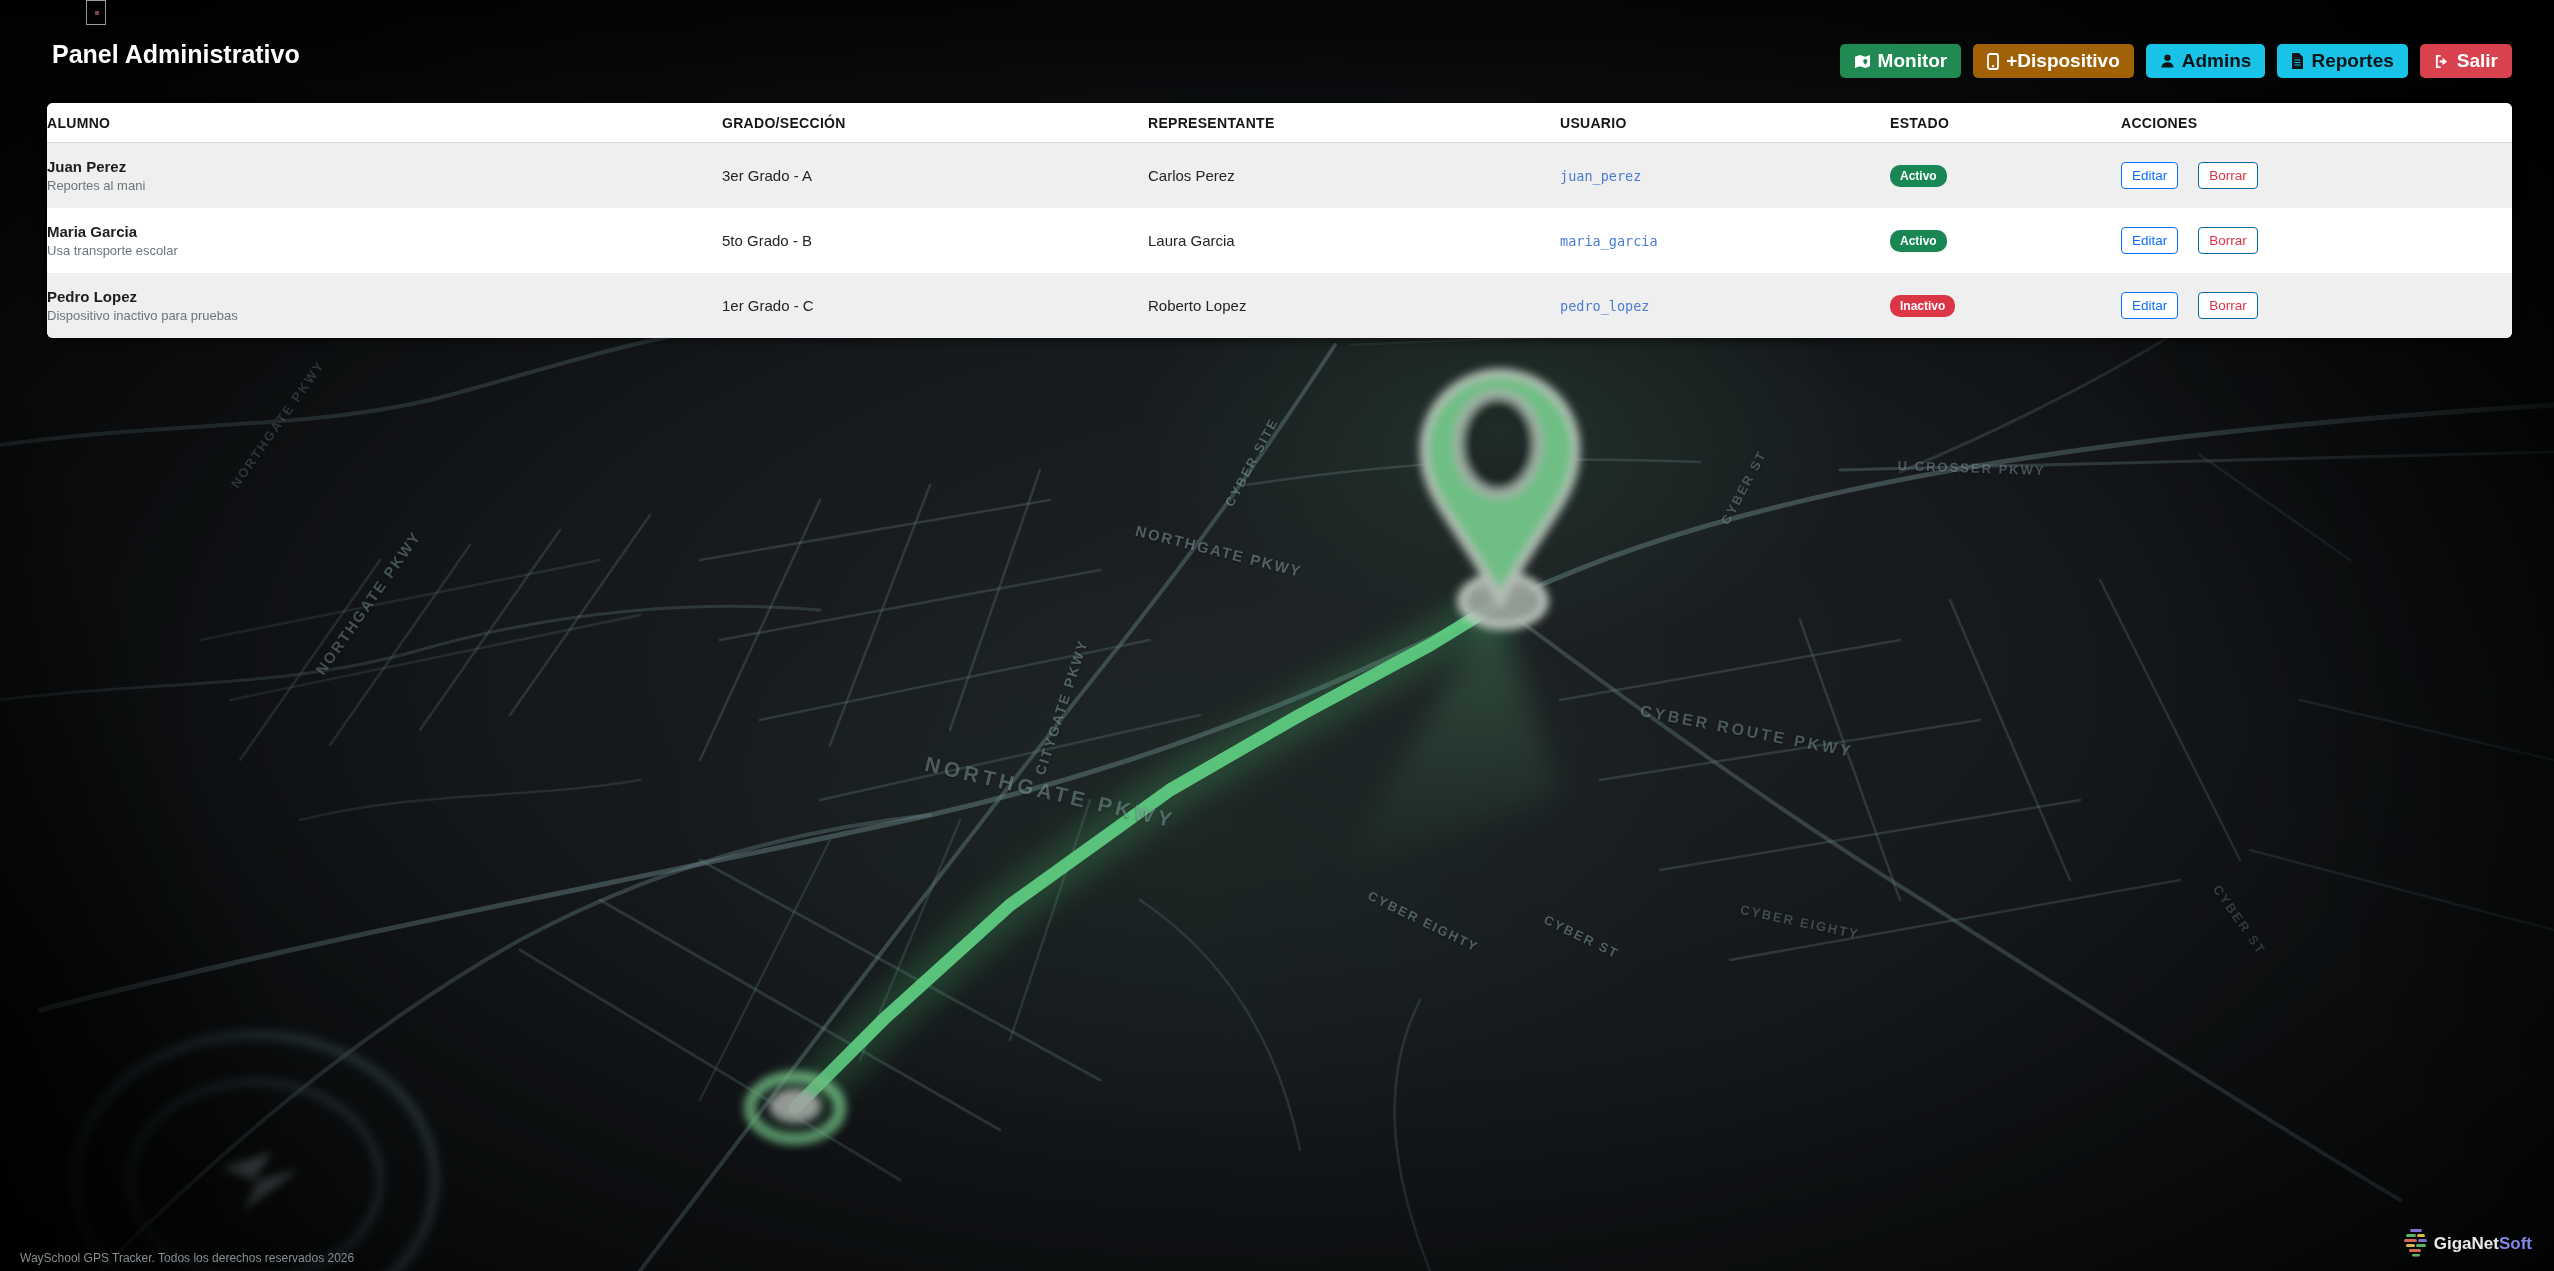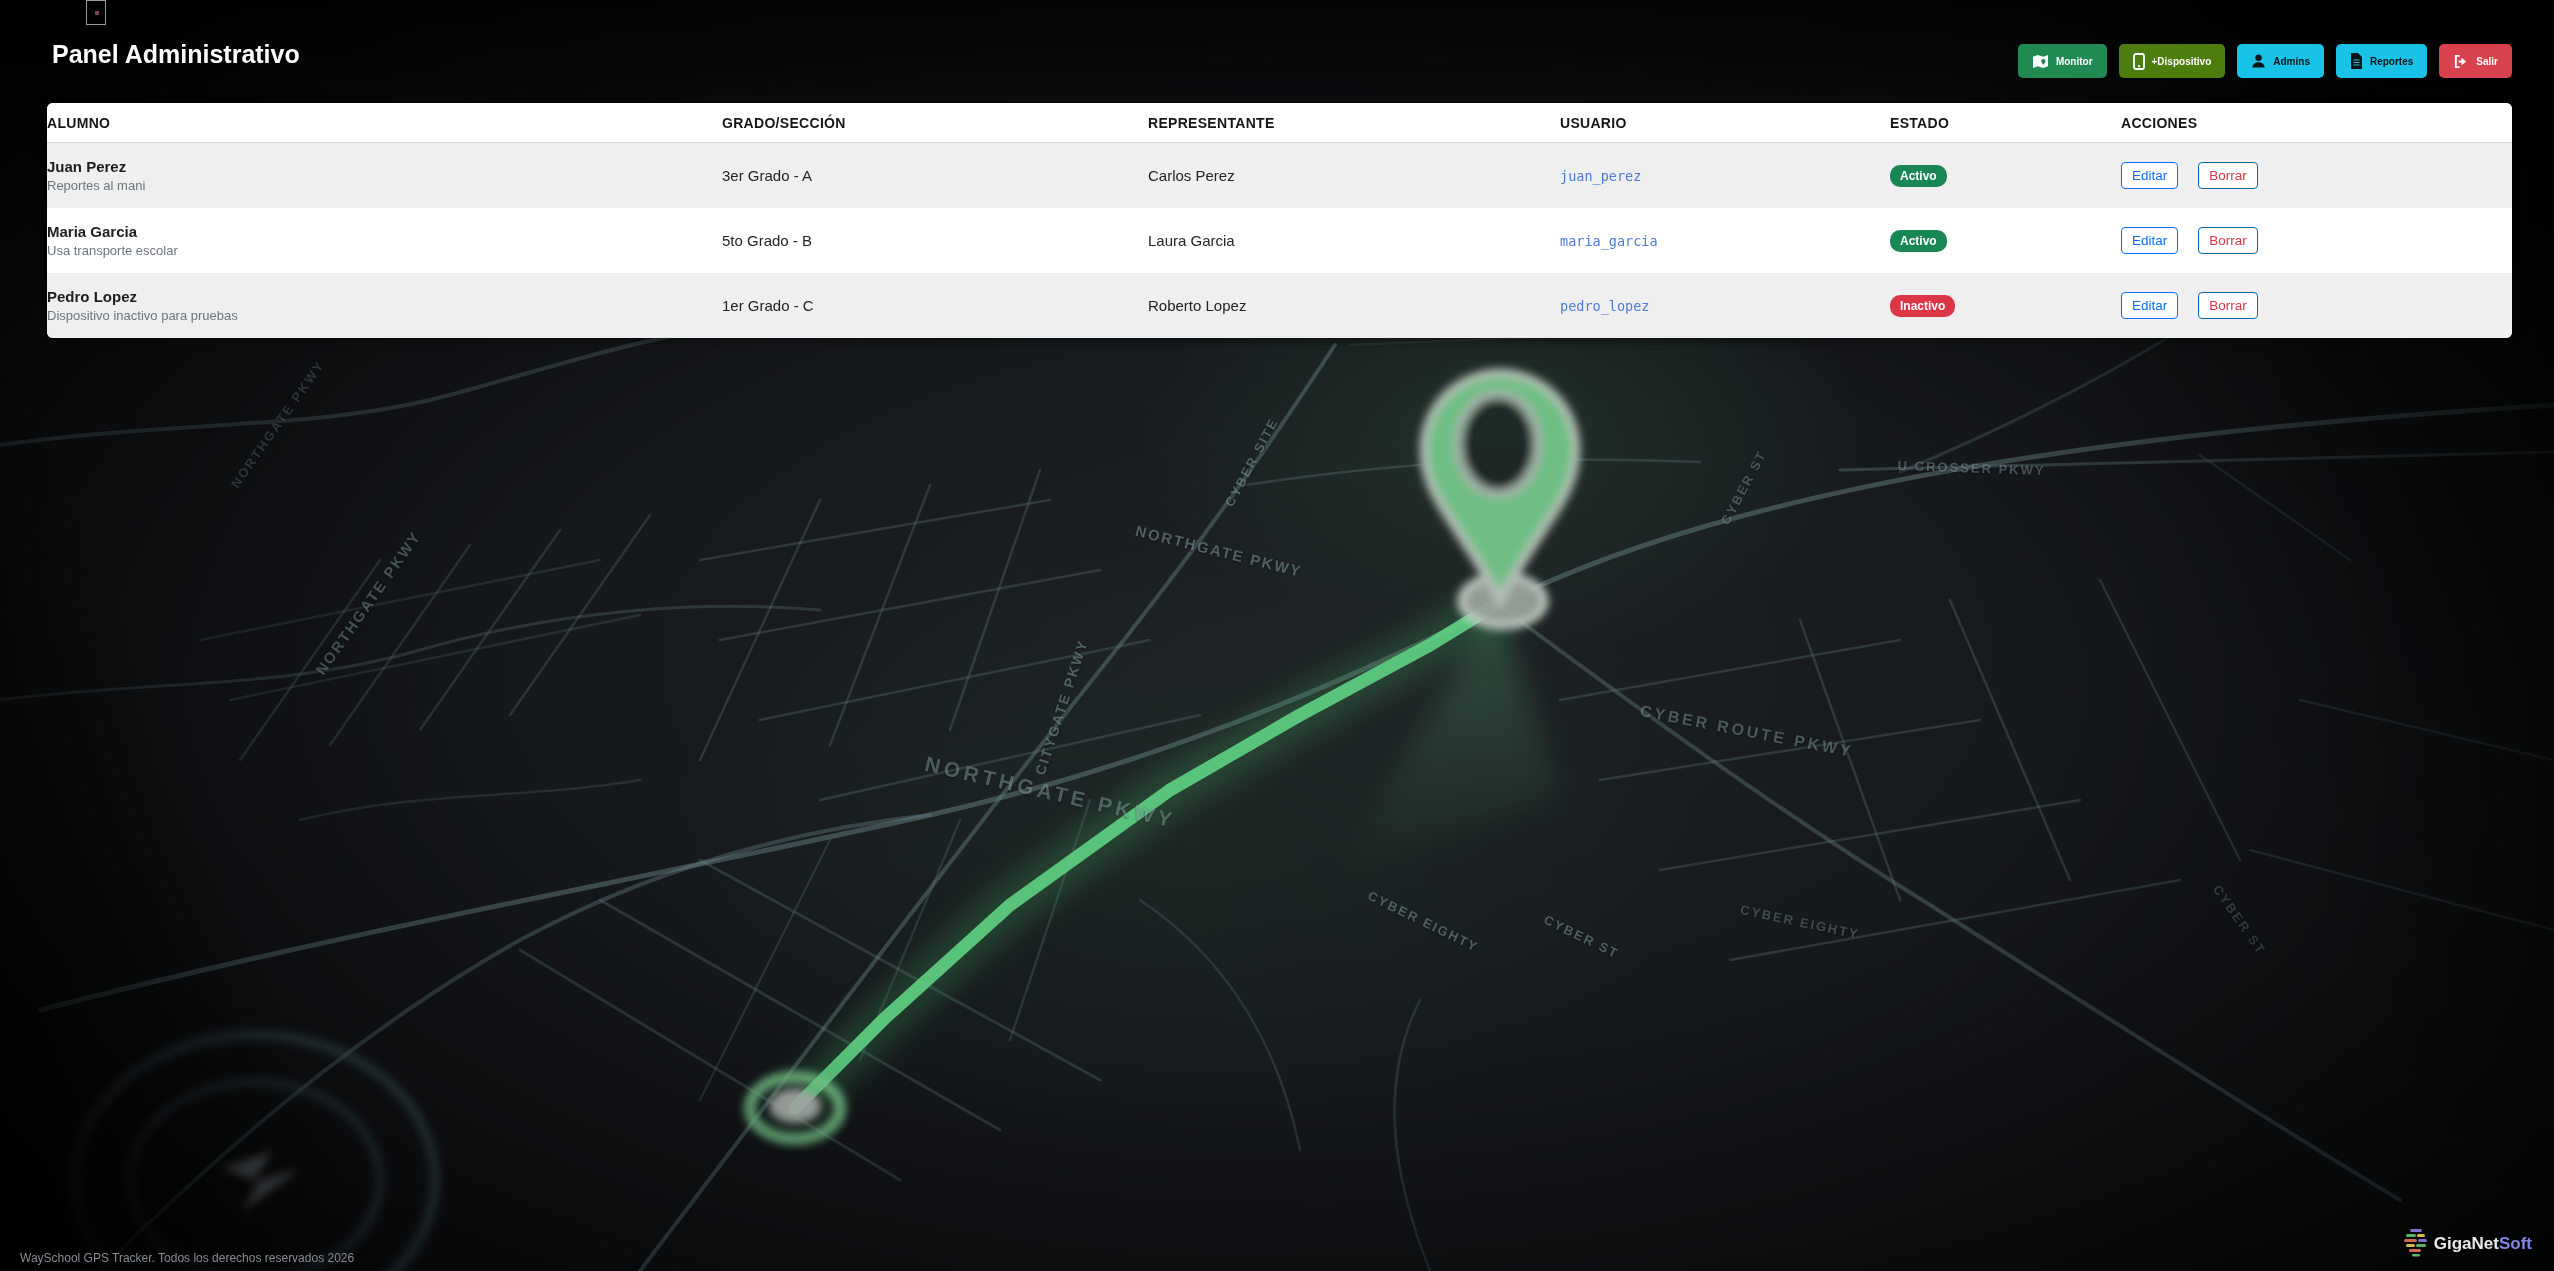--- a/index.html
+++ b/index.html
@@ -39,21 +39,21 @@
   
   .content { position:absolute; inset:0; z-index:10; }
   .broken-img { position:absolute; left:86px; top:0; width:20px; height:25px;
     border:1px solid #9a9a9a; }
   .broken-img::after { content:""; position:absolute; left:8px; top:10px; width:4px; height:4px;
     background:#7a4452; }
   .page-title { position:absolute; left:52px; top:40px; color:#fff; font-size:25px; font-weight:bold; }
 
   .toolbar { position:absolute; top:44px; right:42px; display:flex; gap:12px; }
   .tb-btn { height:34px; display:flex; align-items:center; gap:7px; padding:0 14px;
-    border:none; border-radius:5px; font-size:10px; font-weight:bold; cursor:pointer;
+    border:none; border-radius:5px; font-size:19px; font-weight:bold; cursor:pointer;
     font-family:"Liberation Sans", sans-serif; }
   .tb-btn svg { display:block; }
 
   
   .card { position:absolute; left:47px; top:103px; width:2465px; border-radius:6px;
     overflow:hidden; background:#fff; box-shadow:0 2px 10px rgba(0,0,0,.6); }
   .trow { display:grid; grid-template-columns:675px 426px 412px 330px 231px auto; align-items:center; }
   .thead { height:40px; background:#fff; border-bottom:1px solid #d7dadd; }
   .thead > div { font-size:14px; font-weight:bold; color:#141619; letter-spacing:.3px; }
   .tbody-row { height:65px; }
@@ -170,21 +170,21 @@
 
   <div class="toolbar">
     <button class="tb-btn" style="background: rgb(32, 138, 82); color: rgb(255, 255, 255);">
       <span>
         <svg width="17" height="15" viewBox="0 0 18 16">
             <path fill="currentColor" d="M6 1 1 3v12l5-2 6 2 5-2V1l-5 2-6-2zm6 4.2a2.3 2.3 0 0 1 2.3 2.3c0 1.7-2.3 4-2.3 4s-2.3-2.3-2.3-4A2.3 2.3 0 0 1 12 5.2z"></path>
           </svg>
       </span>
       <span>Monitor</span>
     </button>
-    <button class="tb-btn" style="background: #4d7c0f; color: rgb(255, 255, 255);">
+    <button class="tb-btn" style="background: #a16207; color: rgb(255, 255, 255);">
       <span>
         <svg width="12" height="17" viewBox="0 0 12 17">
             <rect x="1" y="1" width="10" height="15" rx="2" fill="none" stroke="currentColor" stroke-width="1.8"></rect>
             <circle cx="6" cy="13.2" r="1.1" fill="currentColor"></circle>
           </svg>
       </span>
       <span>+Dispositivo</span>
     </button>
     <button class="tb-btn" style="background: rgb(25, 195, 232); color: rgb(11, 20, 22);">
       <span>

